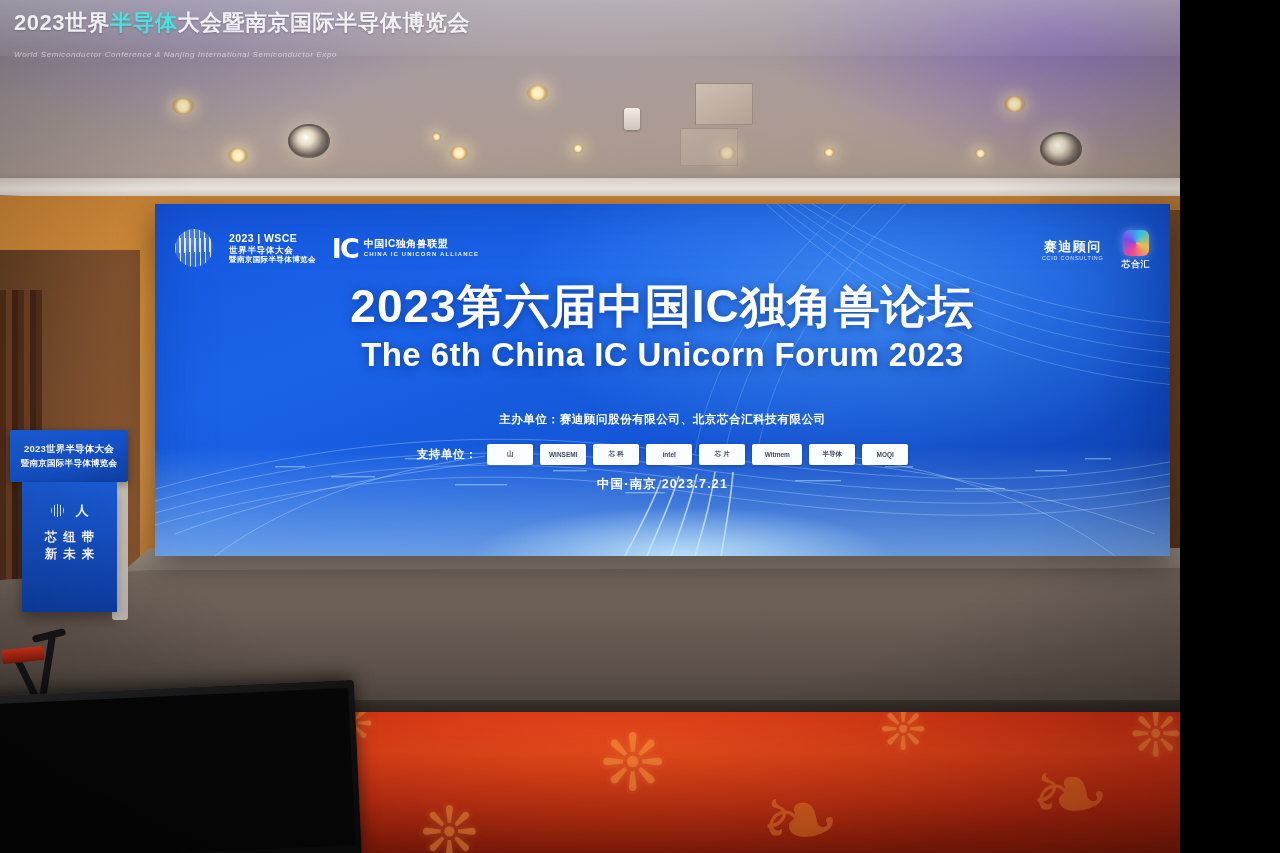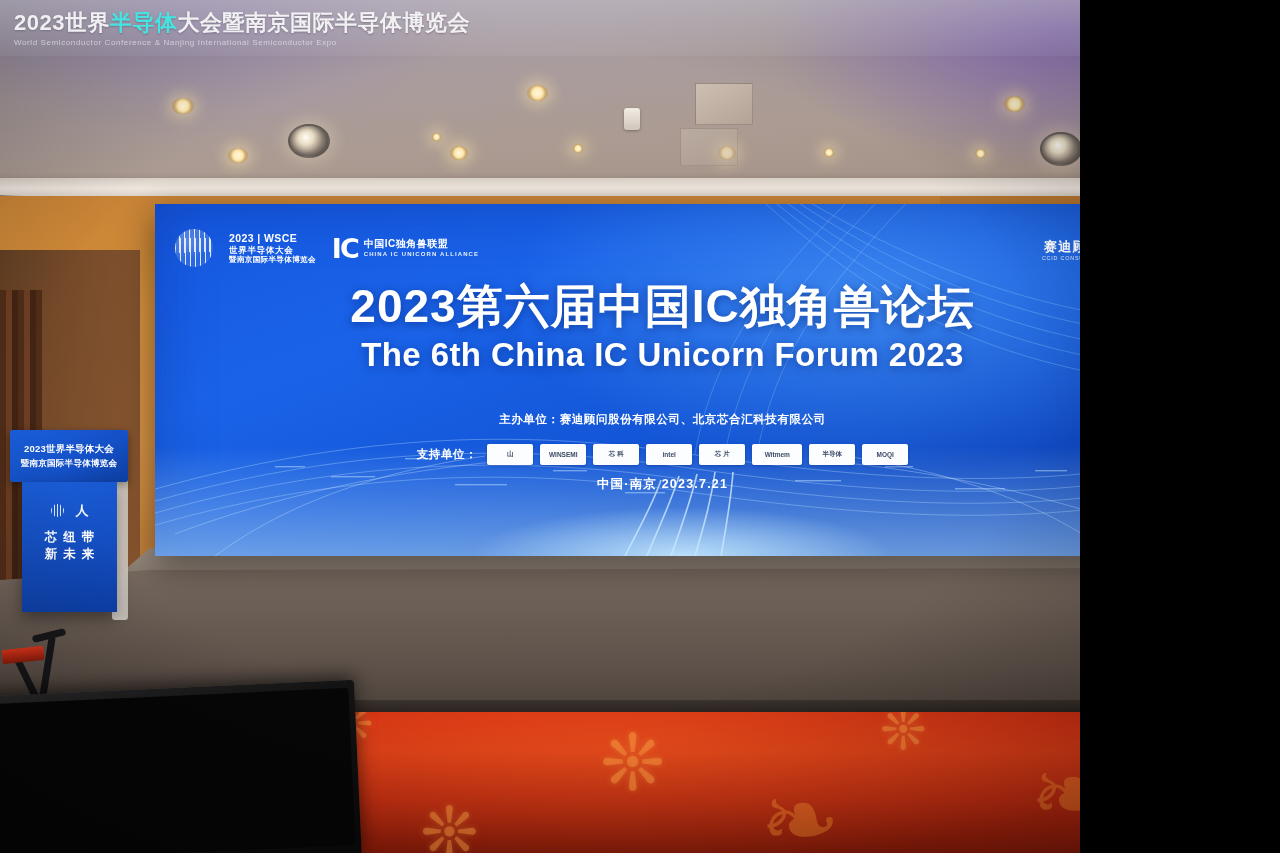--- a/index.html
+++ b/index.html
@@ -1,21 +1,21 @@
 <!DOCTYPE html>
 <html><head>
 <meta charset="utf-8">
 <title>The 6th China IC Unicorn Forum 2023</title>
 <style>
   html,body{margin:0;padding:0;background:#000;}
   *{box-sizing:border-box;}
   body{font-family:"Liberation Sans","DejaVu Sans",sans-serif;}
 
   #scene{
-    position:relative;width:1080px;height:853px;overflow:hidden;
+    position:relative;width:1180px;height:853px;overflow:hidden;
     background:#15803d;
   }
 
   
   .ceiling{
     position:absolute;left:-60px;top:-30px;width:1400px;height:250px;
     background:
       radial-gradient(ellipse 420px 200px at 1120px 60px, rgba(150,120,210,.85) 0%, rgba(150,120,210,0) 70%),
       radial-gradient(ellipse 380px 180px at 250px 40px,  rgba(150,135,190,.55) 0%, rgba(150,135,190,0) 72%),
       linear-gradient(176deg,#9b93ae 0%,#a99c9e 38%,#ab9b92 62%,#a08d80 100%);
@@ -248,21 +248,21 @@
   }
   .wm-main{
     font-size:22px;font-weight:bold;letter-spacing:.5px;
     color:rgba(255,255,255,.88);
     text-shadow:0 1px 2px rgba(80,70,90,.45);
     white-space:nowrap;
   }
   .wm-hl{color:#46e3e0;}
   .wm-sub{
     font-size:8px;letter-spacing:.6px;color:rgba(255,255,255,.55);
-    margin-top:0;white-space:nowrap;
+    margin-top:12px;white-space:nowrap;font-style:italic;
   }
 
   .vignette{
     position:absolute;inset:0;pointer-events:none;
     background:radial-gradient(ellipse 900px 600px at 50% 45%, rgba(0,0,0,0) 55%, rgba(0,0,0,.35) 100%);
   }
 </style>
 </head>
 <body>
 

